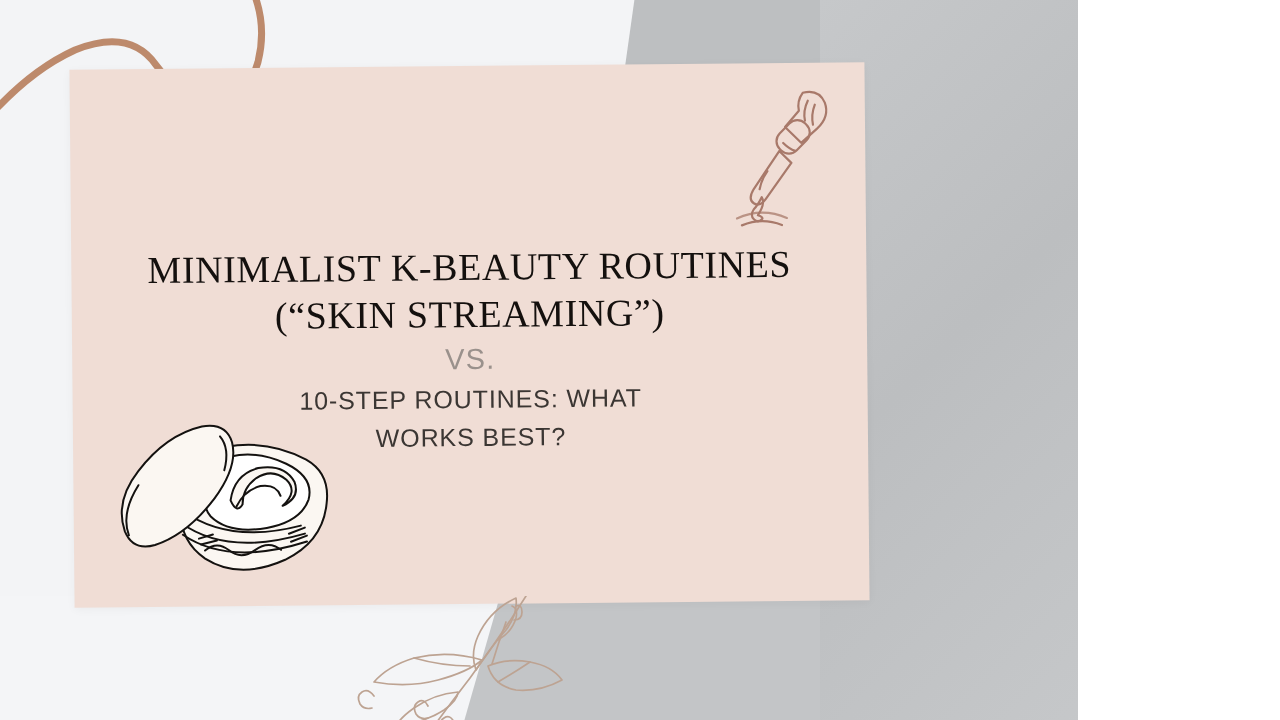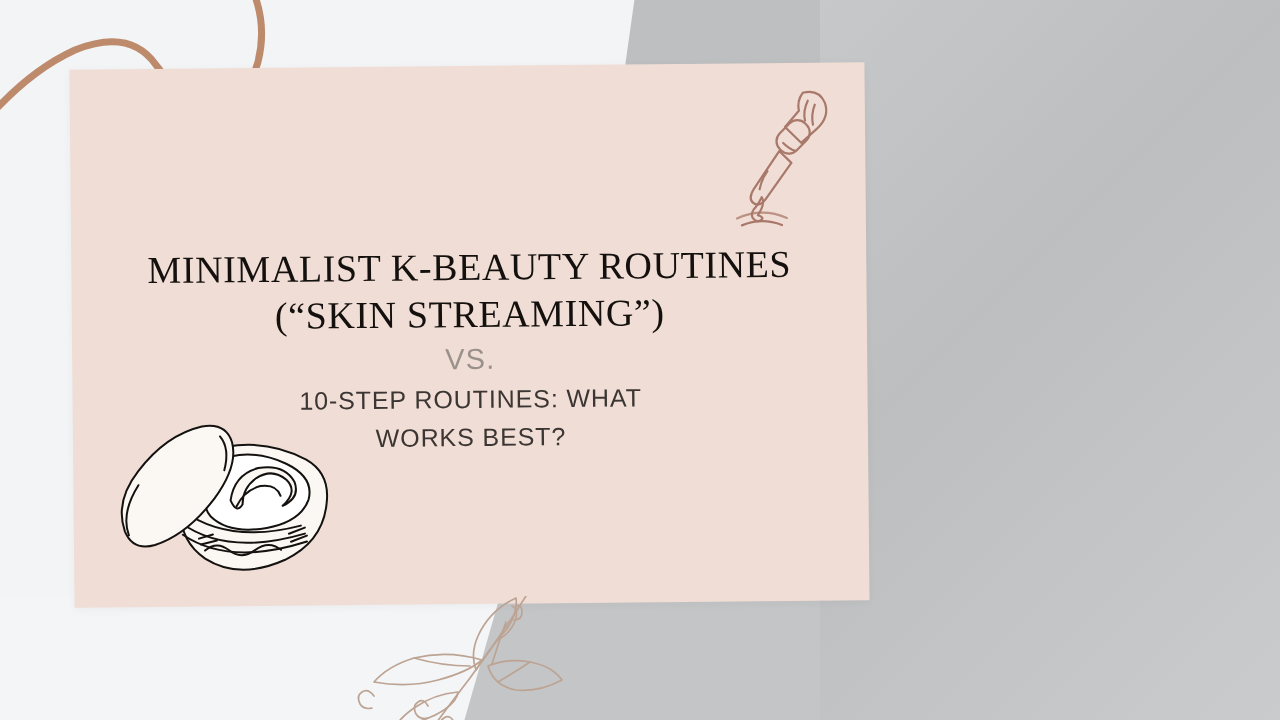--- a/index.html
+++ b/index.html
@@ -4,21 +4,21 @@
 <style>
   * { margin:0; padding:0; box-sizing:border-box; }
   html, body {
     width:1280px; height:720px; overflow:hidden;
     font-family:"Liberation Sans", sans-serif;
     background:#ffffff;
   }
 
   #slide {
     position:relative;
-    width:1280px; height:720px;
+    width:1078px; height:720px;
     overflow:hidden;
     background:#5eead4;
   }
 
   
   .bg-base {
     position:absolute; inset:0;
     background:#f2f3f5;
   }
 

